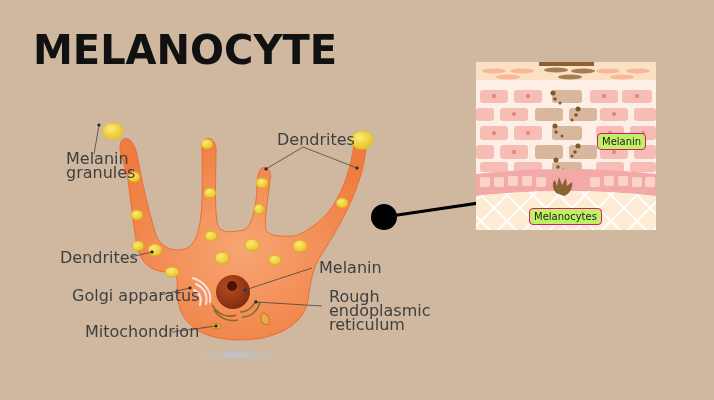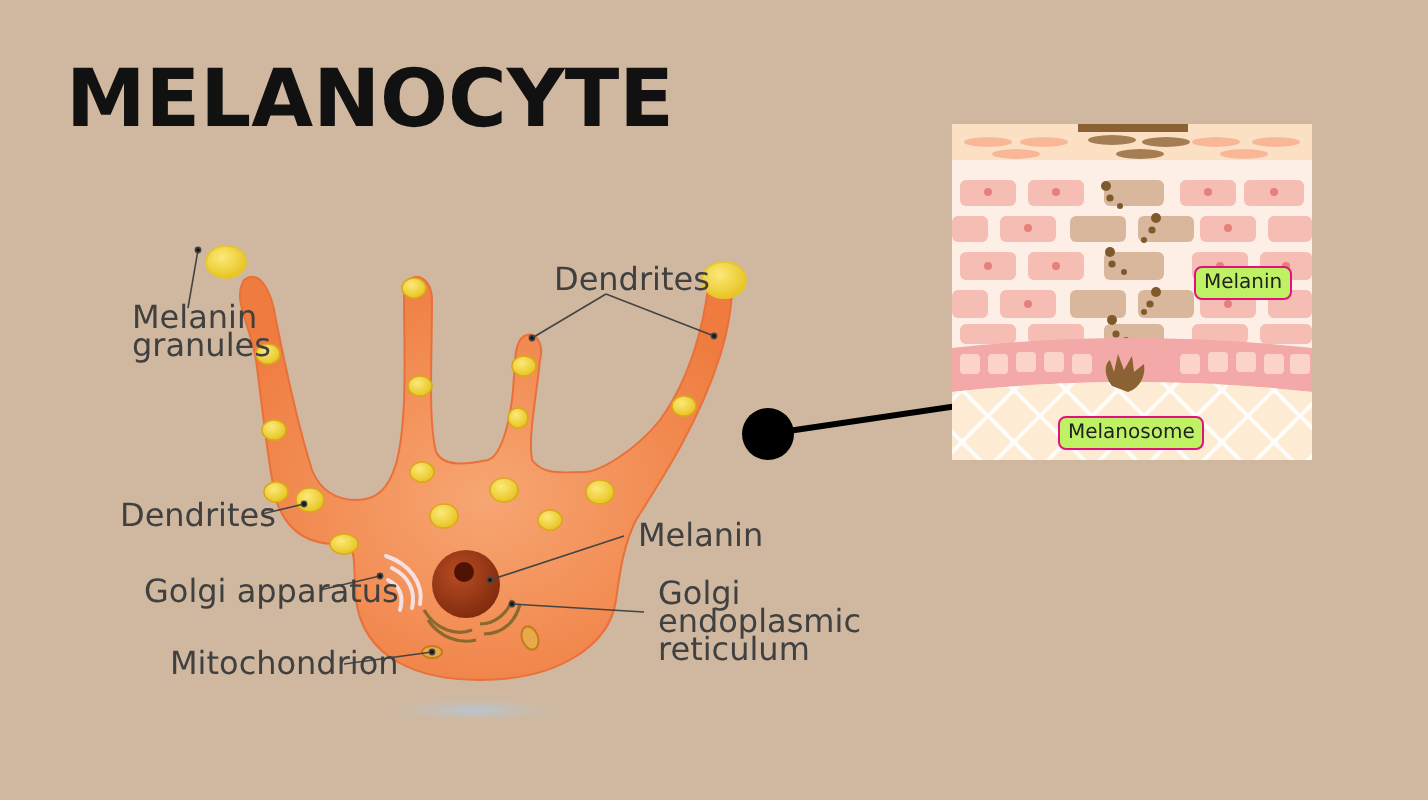--- a/index.html
+++ b/index.html
@@ -232,17 +232,17 @@
 
     <path d="M556 193 C552 188 552 182 555 180 L557 186 L559 177 L562 185 L566 178 L567 186 L572 182 C573 188 570 194 564 196 Z" fill="#8a6233"></path>
   </g>
 </svg>
 
 <div class="lbl ml" style="left:66px; top:152px; width:60px;">Melanin granules</div>
 <div class="lbl" style="left:277px; top:133px;">Dendrites</div>
 <div class="lbl" style="left:60px; top:251px;">Dendrites</div>
 <div class="lbl" style="left:319px; top:261px;">Melanin</div>
 <div class="lbl" style="left:72px; top:289px;">Golgi apparatus</div>
-<div class="lbl ml" style="left:329px; top:290px; width:90px;">Golgi endoplasmic reticulum</div>
+<div class="lbl ml" style="left:329px; top:290px; width:90px;">Rough endoplasmic reticulum</div>
 <div class="lbl" style="left:85px; top:325px;">Mitochondrion</div>
 
 <div class="callout" style="left:597px; top:133px;">Melanin</div>
-<div class="callout" style="left:529px; top:208px;">Melanosome</div>
+<div class="callout" style="left:529px; top:208px;">Melanocytes</div>
 
 </body></html>

